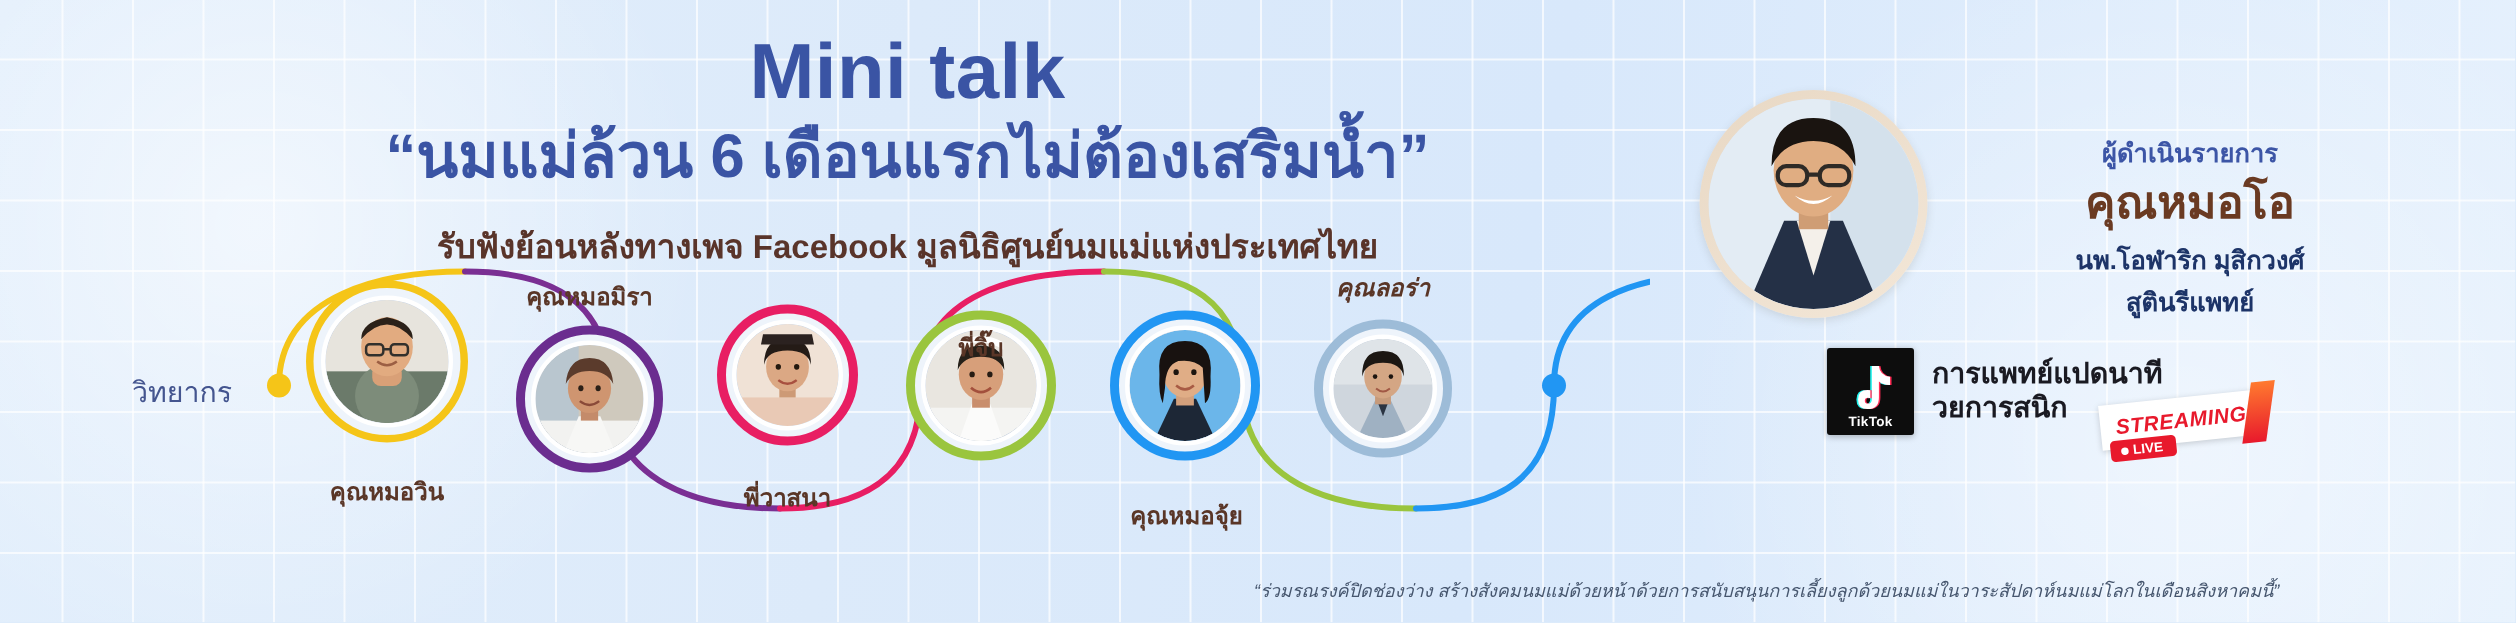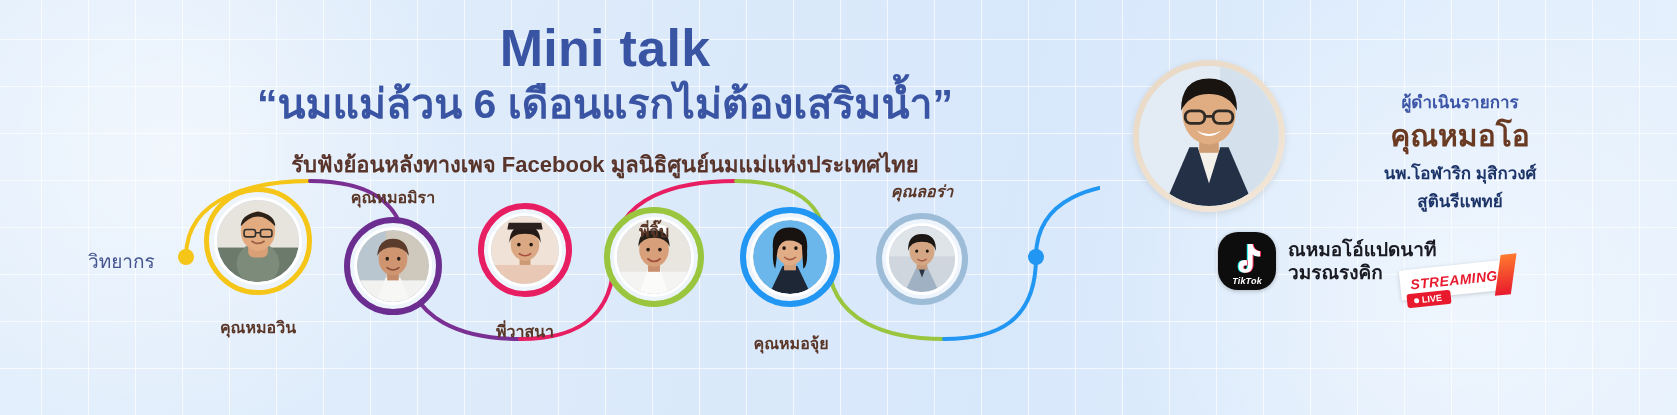--- a/index.html
+++ b/index.html
@@ -143,26 +143,25 @@
   
   #tiktok-row {
     position: absolute;
     left: 1218px; top: 232px;
     display: flex;
     align-items: center;
     z-index: 6;
   }
   #tiktok-logo {
     width: 58px; height: 58px;
-    border-radius: 20px;
+    border-radius: 2px;
     background: #0d0d0d;
     position: relative;
     flex: none;
     box-shadow: 0 1px 4px rgba(0,0,0,.25);
-    font-style: italic;
   }
   #tiktok-label {
     position: absolute; left: 0; right: 0; bottom: 4px;
     text-align: center;
     color: #fff; font-size: 9px; font-weight: 700;
     letter-spacing: .2px;
   }
   #tiktok-text {
     margin-left: 12px;
     font-size: 19px; font-weight: 700; color: #1a1a22;
@@ -454,29 +453,30 @@
   <div id="tiktok-row">
     <div id="tiktok-logo">
       <svg width="58" height="58" viewBox="0 0 58 58">
         <path d="M33.5 12 q0.6 6.4 7.4 7.2 v5.4 q-4.4 0.2 -7.4 -2.3 v10.8 q0 7.6 -7.6 7.6 q-6.3 0 -6.3 -6.4 q0 -6.3 6.4 -6.3 q0.9 0 1.8 0.2 v5.4 q-0.7 -0.4 -1.6 -0.4 q-2.1 0 -2.1 2 q0 2 2.1 2 q2.6 0 2.6 -3.2 V12 Z" fill="#25f4ee"></path>
         <path d="M35.6 12 q0.6 6.4 7.4 7.2 v5.4 q-4.4 0.2 -7.4 -2.3 v10.8 q0 7.6 -7.6 7.6 q-6.3 0 -6.3 -6.4 q0 -6.3 6.4 -6.3 q0.9 0 1.8 0.2 v5.4 q-0.7 -0.4 -1.6 -0.4 q-2.1 0 -2.1 2 q0 2 2.1 2 q2.6 0 2.6 -3.2 V12 Z" fill="#fe2c55"></path>
         <path d="M34.6 12 q0.6 6.4 7.4 7.2 v5.4 q-4.4 0.2 -7.4 -2.3 v10.8 q0 7.6 -7.6 7.6 q-6.3 0 -6.3 -6.4 q0 -6.3 6.4 -6.3 q0.9 0 1.8 0.2 v5.4 q-0.7 -0.4 -1.6 -0.4 q-2.1 0 -2.1 2 q0 2 2.1 2 q2.6 0 2.6 -3.2 V12 Z" fill="#ffffff"></path>
       </svg>
       <div id="tiktok-label">TikTok</div>
     </div>
     <div id="tiktok-text">
-      <div>ณหมอโอ์แปดนาที</div>
-      <div>วมรณรงคิก</div>
+      <div>การแพทย์แปดนาที</div>
+      <div>วยการสนิก</div>
     </div>
   </div>
 
   <div id="streaming-badge">
     <div id="streaming-bg"></div>
     <div id="streaming-accent"></div>
     <div id="streaming-text">STREAMING</div>
   </div>
   <div id="live-pill">
     <span id="live-dot"></span>
     <span>LIVE</span>
   </div>
 
+  <div id="footer-note">“ร่วมรณรงค์ปิดช่องว่าง สร้างสังคมนมแม่ด้วยหน้าด้วยการสนับสนุนการเลี้ยงลูกด้วยนมแม่ในวาระสัปดาห์นมแม่โลกในเดือนสิงหาคมนี้”</div>
 
 </div>
 
 </body></html>

